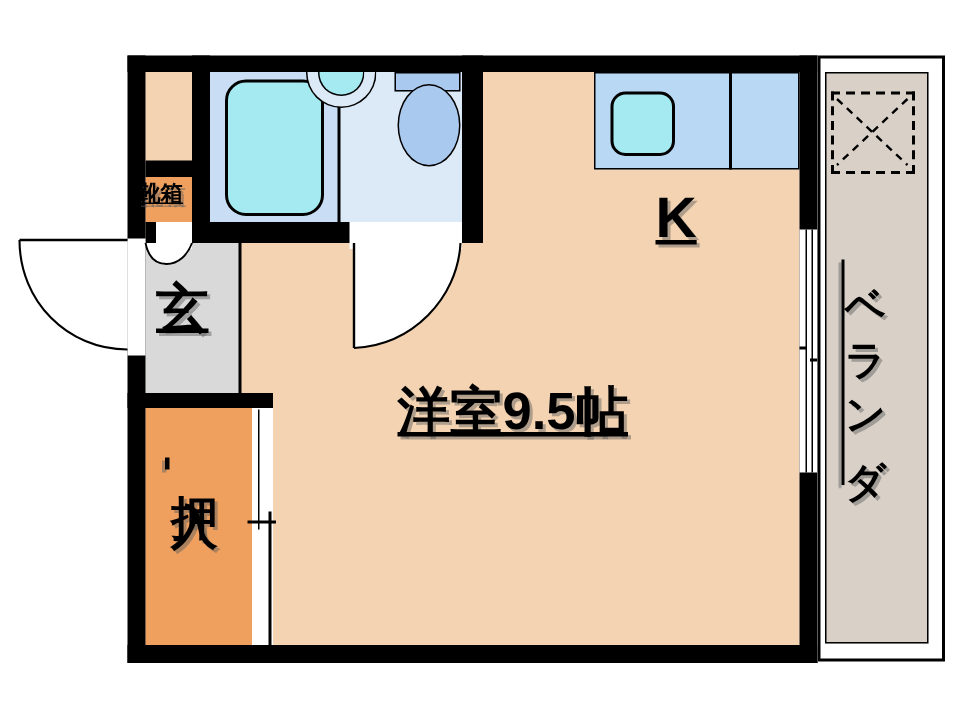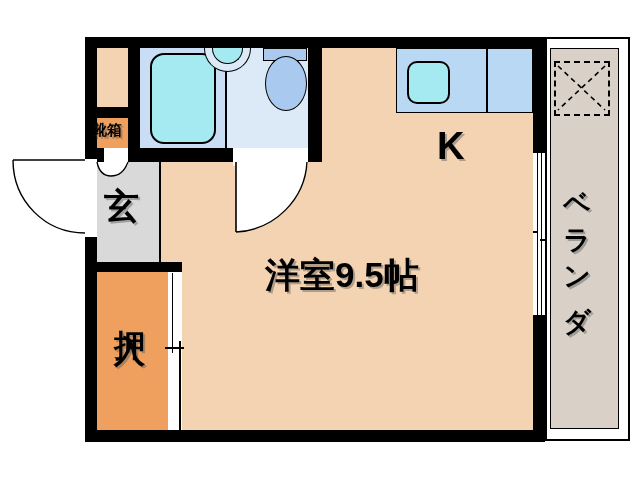--- a/index.html
+++ b/index.html
@@ -1,20 +1,20 @@
 <!DOCTYPE html>
 <html><head>
 <meta charset="utf-8">
 <style>
   html,body{margin:0;padding:0;background:#fff;}
   #plan{position:relative;width:638px;height:480px;background:#fff;overflow:hidden;
         font-family:"Liberation Sans","DejaVu Sans",sans-serif;}
   .abs{position:absolute;}
   .label{position:absolute;color:#000;font-weight:bold;
-         text-shadow:2px 2px 0 rgba(90,90,90,0.45);white-space:nowrap;line-height:1;}
+         text-shadow:2px 2px 0 rgba(90,90,90,0.45);white-space:nowrap;line-height:1;text-decoration:underline;}
   .vtext{writing-mode:vertical-rl;text-orientation:upright;white-space:nowrap;}
   svg{position:absolute;left:0;top:0;pointer-events:none;}
 </style>
 </head>
 <body>
 
 <div id="plan">
 
   <div class="abs" style="left: 97px; top: 48px; width: 436px; height: 382px; background-color: rgb(243, 211, 177);"></div>
 

